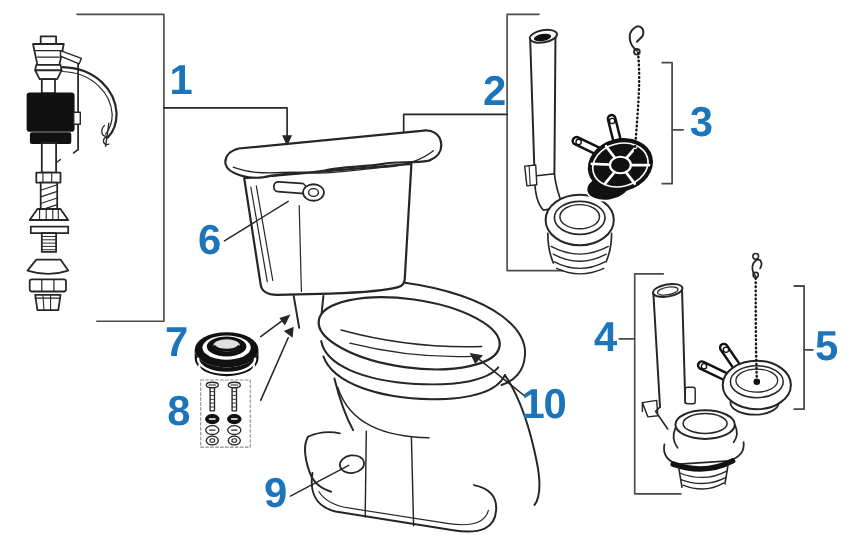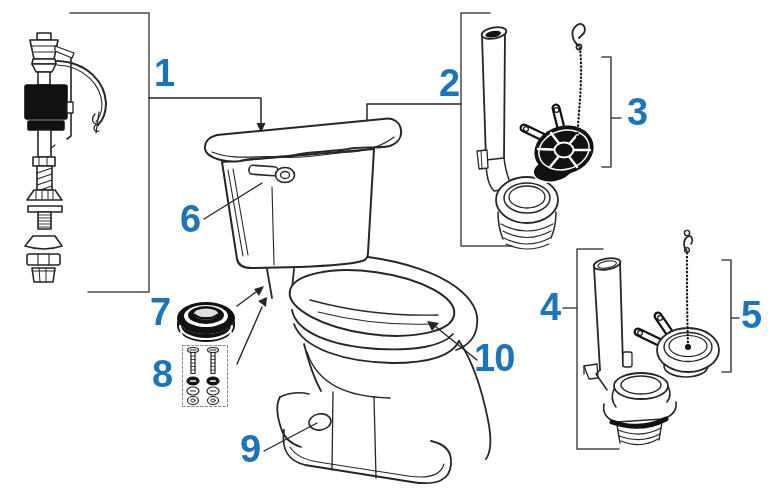--- a/index.html
+++ b/index.html
@@ -253,15 +253,15 @@
 
 <div class="callout" style="left:154px;top:54px;">1</div>
 <div class="callout" style="left:439px;top:64px;">2</div>
 <div class="callout" style="left:627px;top:93px;">3</div>
 <div class="callout" style="left:540px;top:288px;">4</div>
 <div class="callout" style="left:741px;top:296px;">5</div>
 <div class="callout" style="left:180px;top:200px;">6</div>
 <div class="callout" style="left:150px;top:293px;">7</div>
 <div class="callout" style="left:152px;top:355px;">8</div>
 <div class="callout" style="left:240px;top:430px;">9</div>
-<div class="callout" style="left:474px;top:339px;">10</div>
+<div class="callout" style="left:474px;top:349px;">10</div>
 
 </div>
 
 </body></html>

